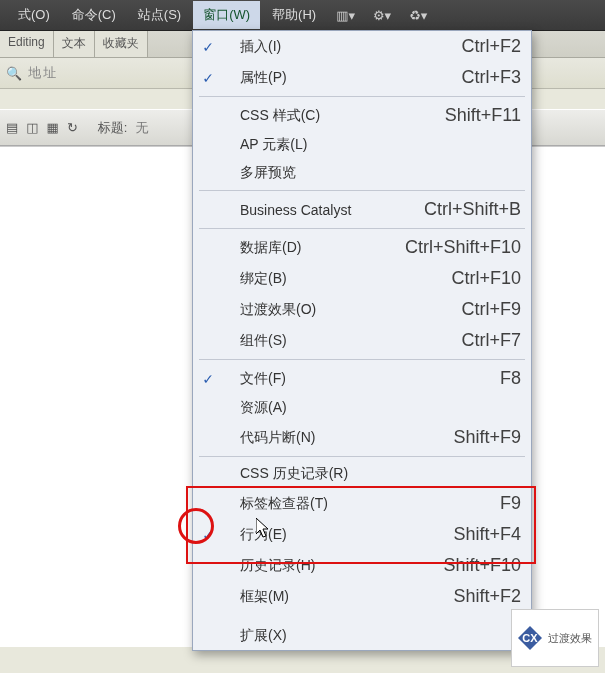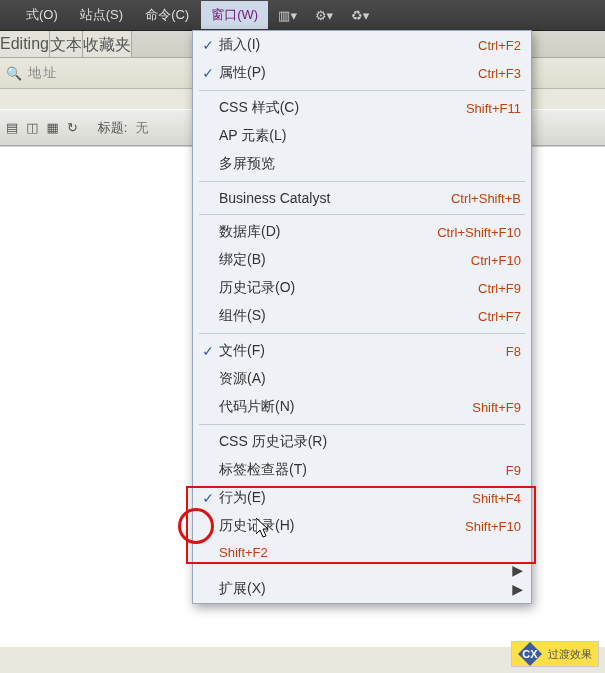--- a/index.html
+++ b/index.html
@@ -11,47 +11,47 @@
     height: 673px;
     overflow: hidden;
     position: relative;
   }
   .menubar {
     background: linear-gradient(#4a4a4a, #3a3a3a);
     color: #ddd;
     height: 30px;
     display: flex;
     align-items: center;
-    padding-left: 16px;
+    padding-left: 8px;
     gap: 2px;
     border-bottom: 1px solid #222;
   }
   .menubar .menu-item {
     padding: 5px 10px;
     cursor: default;
   }
   .menubar .menu-item.active {
     background: #cdd8e9;
-    color: #701a75;
+    color: #14532d;
   }
   .menubar .icon-btn {
     padding: 4px 8px;
     color: #ccc;
   }
   .secondbar {
     background: linear-gradient(#d8d8d0, #cfcfc5);
     border-bottom: 1px solid #a9a99f;
     height: 26px;
     display: flex;
     align-items: stretch;
   }
   .secondbar .tab {
     border-right: 1px solid #a9a99f;
-    padding: 4px 0;
-    font-size: 16px;
+    padding: 4px 8px;
+    font-size: 12px;
     color: #555;
     background: #e3e3d9;
   }
   .addrbar {
     background: linear-gradient(#e8e8df, #dedecf);
     height: 30px;
     border-bottom: 1px solid #b9b9ad;
     display: flex;
     align-items: center;
     padding-left: 6px;
@@ -97,24 +97,25 @@
     position: relative;
   }
   .dropdown .check-col {
     width: 22px;
     text-align: center;
     color: #2a5db0;
     font-size: 14px;
   }
   .dropdown .label-col {
     flex: 1;
+    margin-left: 21px;
   }
   .dropdown .shortcut-col {
-    color: #c2410c;
-    font-size: 13px;
+    color: #404040;
+    font-size: 18px;
   }
   .dropdown .sep {
     height: 0;
     border-top: 1px solid #c3c8d2;
     margin: 3px 6px;
   }
   .submenu-arrow {
     position: absolute;
     right: 8px;
     color: #444;
@@ -137,23 +138,23 @@
     position: absolute;
     z-index: 30;
     color: #000;
     font-size: 16px;
   }
   
   .brand {
     position: absolute;
     right: 6px;
     bottom: 6px;
-    background: #fde047;
+    background: #ffffff;
     border: 1px solid #ccc;
-    padding: 0 6px;
+    padding: 16px 6px;
     display: flex;
     align-items: center;
     gap: 6px;
     font-size: 11px;
     color: #555;
     z-index: 50;
   }
   .brand .logo {
     width: 24px; height: 24px;
     background: #3b5ca0;
@@ -164,23 +165,24 @@
     font-weight: bold;
     clip-path: polygon(50% 0, 100% 50%, 50% 100%, 0 50%);
   }
   .addr-text { color:#888; letter-spacing:2px;font-family:Liberation Mono, monospace; }
 </style>
 </head>
 <body>
 
 <div class="menubar">
   <div class="menu-item">式(O)</div>
+  <div class="menu-item">命令(C)</div>
   <div class="menu-item">站点(S)</div>
-  <div class="menu-item">命令(C)</div>
   <div class="menu-item active">窗口(W)</div>
+  <div class="menu-item">帮助(H)</div>
   <div class="icon-btn">▥▾</div>
   <div class="icon-btn">⚙▾</div>
   <div class="icon-btn">♻▾</div>
 </div>
 
 <div class="secondbar">
   <div class="tab">Editing</div>
   <div class="tab">文本</div>
   <div class="tab">收藏夹</div>
 </div>
@@ -246,21 +248,21 @@
     <span class="label-col">数据库(D)</span>
     <span class="shortcut-col">Ctrl+Shift+F10</span>
   </div>
   <div class="row">
     <span class="check-col"></span>
     <span class="label-col">绑定(B)</span>
     <span class="shortcut-col">Ctrl+F10</span>
   </div>
   <div class="row">
     <span class="check-col"></span>
-    <span class="label-col">历史记录(O)</span>
+    <span class="label-col">过渡效果(O)</span>
     <span class="shortcut-col">Ctrl+F9</span>
   </div>
   <div class="row">
     <span class="check-col"></span>
     <span class="label-col">组件(S)</span>
     <span class="shortcut-col">Ctrl+F7</span>
   </div>
   <div class="sep"></div>
 
   <div class="row">
@@ -295,20 +297,21 @@
     <span class="label-col">行为(E)</span>
     <span class="shortcut-col">Shift+F4</span>
   </div>
   <div class="row">
     <span class="check-col"></span>
     <span class="label-col">历史记录(H)</span>
     <span class="shortcut-col">Shift+F10</span>
   </div>
   <div class="row">
     <span class="check-col"></span>
+    <span class="label-col">框架(M)</span>
     <span class="shortcut-col">Shift+F2</span>
   </div>
   <div class="row">
     <span class="check-col"></span>
     <span class="submenu-arrow">▶</span>
   </div>
   <div class="row">
     <span class="check-col"></span>
     <span class="label-col">扩展(X)</span>
     <span class="submenu-arrow">▶</span>

